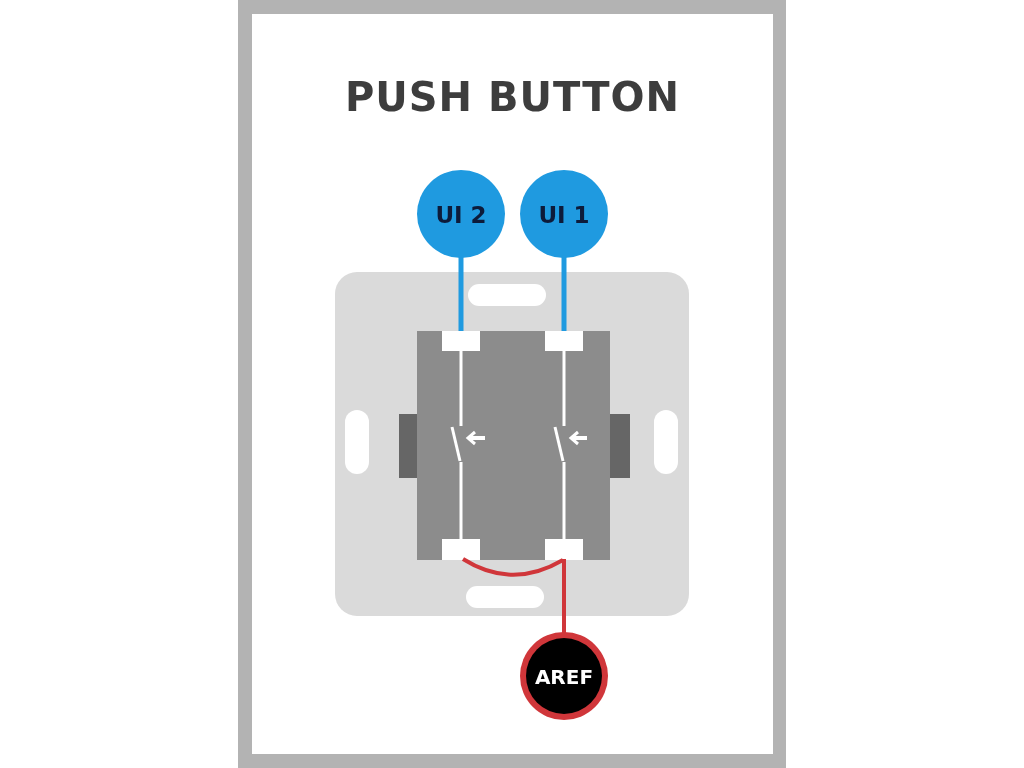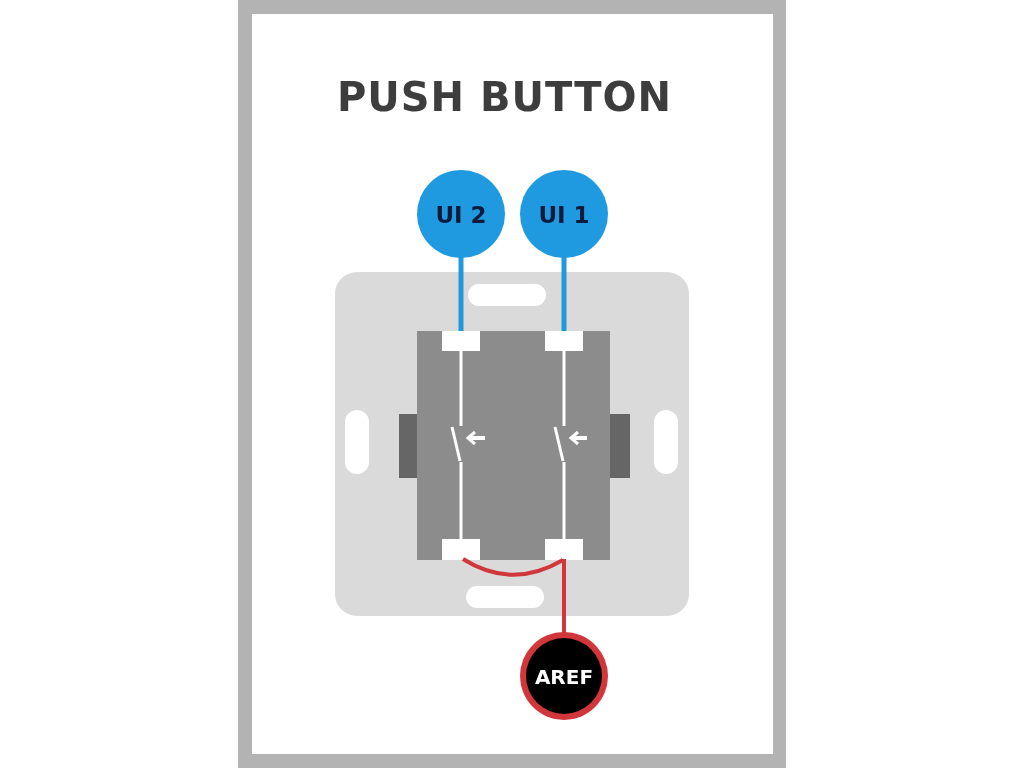--- a/index.html
+++ b/index.html
@@ -1,19 +1,19 @@
 <!DOCTYPE html>
 <html><head>
   <meta charset="utf-8">
   <style>
     html, body { margin: 0; padding: 0; background: #ffffff; }
     body { width: 1024px; height: 768px; position: relative; overflow: hidden; font-family: "DejaVu Sans", sans-serif; }
     .frame { position: absolute; left: 238px; top: 0; width: 548px; height: 768px; background: #b3b3b3; }
     .inner { position: absolute; left: 252px; top: 14px; width: 521px; height: 740px; background: #ffffff; }
-    .title { position: absolute; left: 244px; top: 74px; width: 521px; text-align: center; font-family: "DejaVu Sans", sans-serif; font-size: 40px; font-weight: bold; color: #3d3d3d; letter-spacing: 1px; }
+    .title { position: absolute; left: 252px; top: 74px; width: 521px; text-align: center; font-family: "DejaVu Sans", sans-serif; font-size: 40px; font-weight: bold; color: #3d3d3d; letter-spacing: 1px; }
     svg.diagram { position: absolute; left: 0; top: 0; }
     .pin-label { font-family: "DejaVu Sans", sans-serif; font-weight: bold; }
   </style>
 </head>
 <body>
 
 <div class="frame"></div>
 <div class="inner"></div>
 <div class="title">PUSH BUTTON</div>
 

